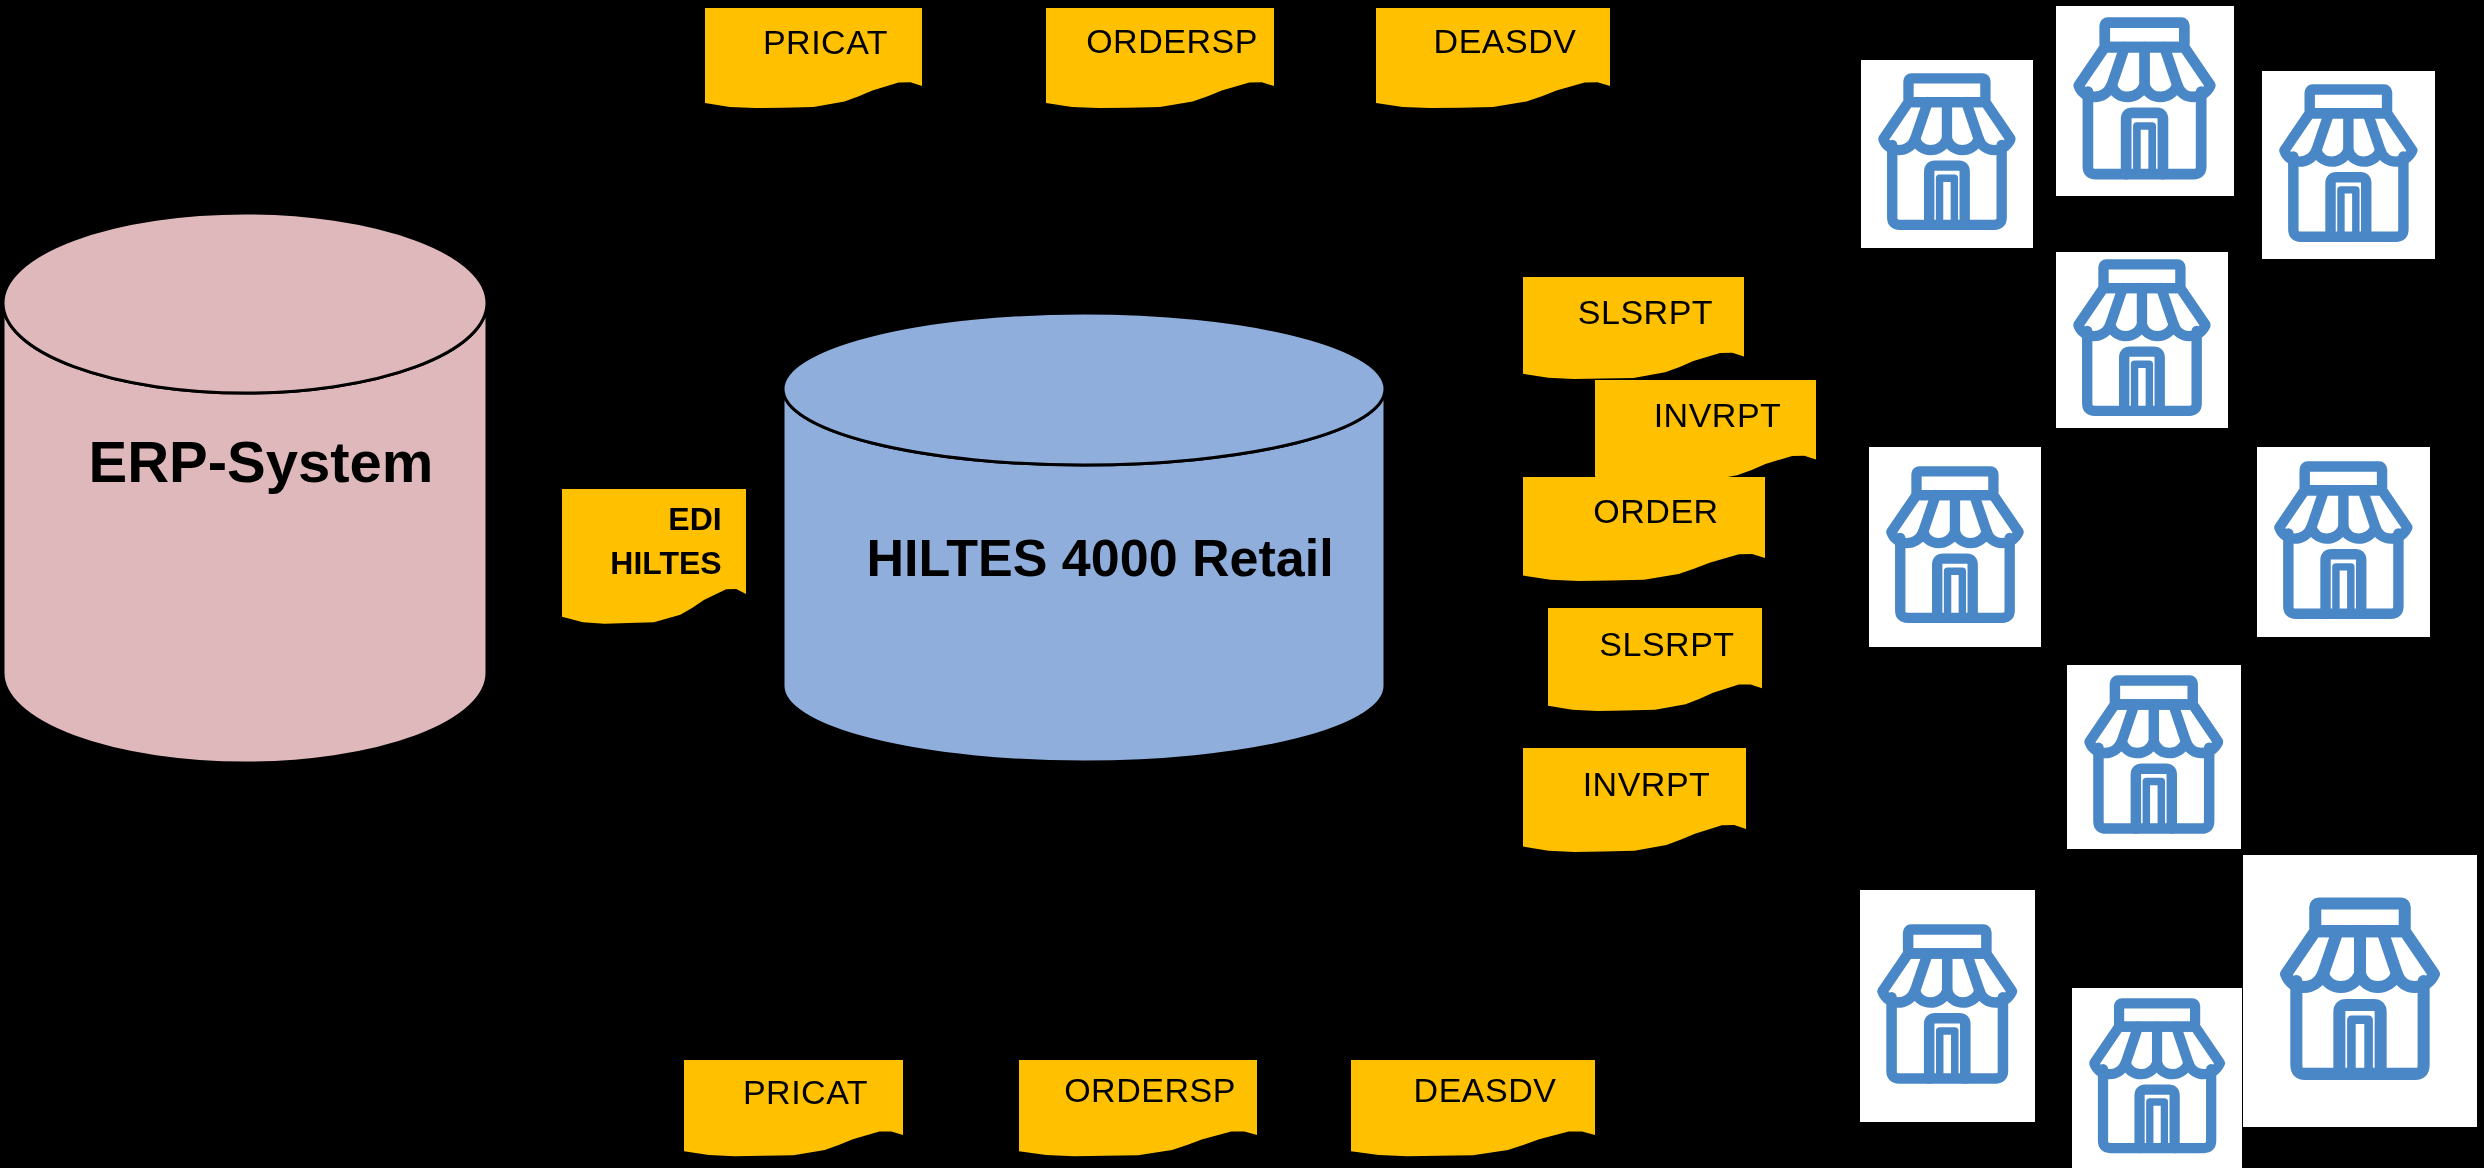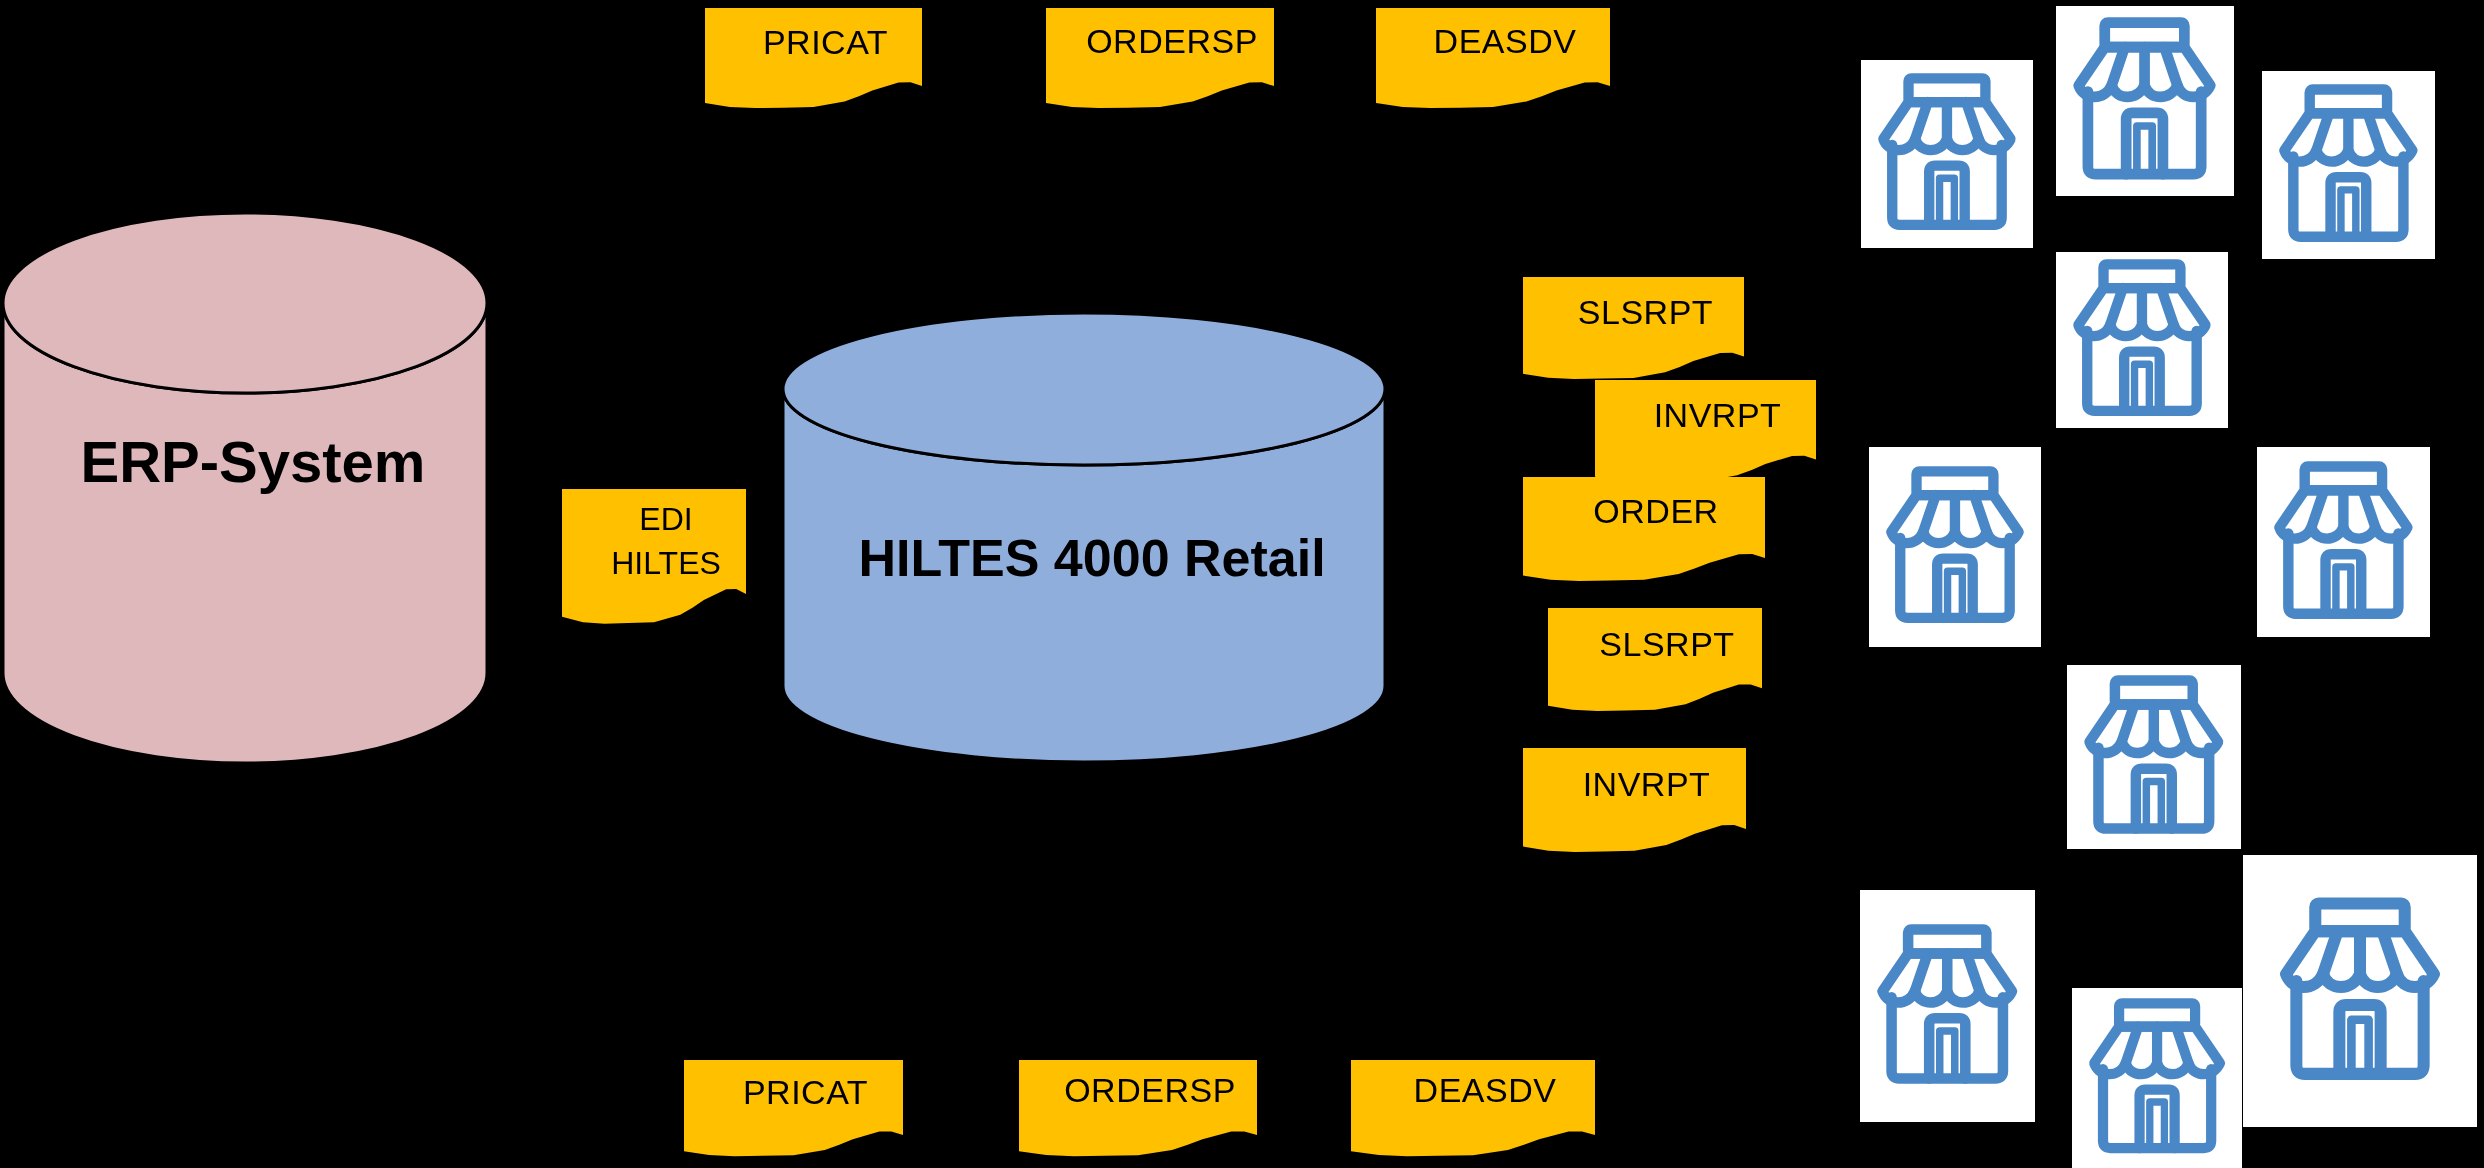--- a/index.html
+++ b/index.html
@@ -9,21 +9,21 @@
     background:var(--background,#000);
     overflow:hidden;
     font-family:"Liberation Sans", sans-serif;
   }
   
   .cyl{position:absolute;}
   .cyl svg{display:block;width:100%;height:100%;overflow:visible;}
   .cyl-erp path,.cyl-erp ellipse{fill:var(--erp-fill,#DFB8BC);stroke:var(--outline,#000);stroke-width:3;}
   .cyl-hiltes path,.cyl-hiltes ellipse{fill:var(--hiltes-fill,#8FAEDC);stroke:var(--outline,#000);stroke-width:3;}
   .cyl-label{
-    position:absolute;left:8px;width:100%;
+    position:absolute;left:16px;width:100%;
     text-align:center;font-weight:700;color:var(--label-text,#000);
     white-space:nowrap;
   }
   .cyl-erp .cyl-label{top:218px;font-size:58px;}
   .cyl-hiltes .cyl-label{top:218px;font-size:52px;}
   
   .doc-note{
     position:absolute;
     background:var(--note-fill,#FFC000);
     clip-path:polygon(0% 0%, 100% 0%, 100% 75%, 94.7% 71.4%, 89.2% 71.6%,
@@ -32,21 +32,21 @@
     display:flex;align-items:center;justify-content:center;padding-left:24px;
   }
   .note-label{
     color:var(--label-text,#000);
     font-size:34px;font-weight:500;letter-spacing:.5px;
     margin-bottom:18%;white-space:nowrap;
   }
   .edi-note{flex-direction:column;}
   .edi-note .note-line{
     color:var(--label-text,#000);
-    font-size:32px;font-weight:400;line-height:44px;white-space:nowrap;
+    font-size:32px;font-weight:700;line-height:44px;white-space:nowrap;text-align:right;
   }
   .edi-note .note-lines{margin-bottom:22%;text-align:center;}
   
   .store{
     position:absolute;
     background:var(--store-box-bg,#fff);
     display:flex;align-items:center;justify-content:center;
   }
   .store svg{width:86%;max-width:172px;display:block;}
   .store .s{

